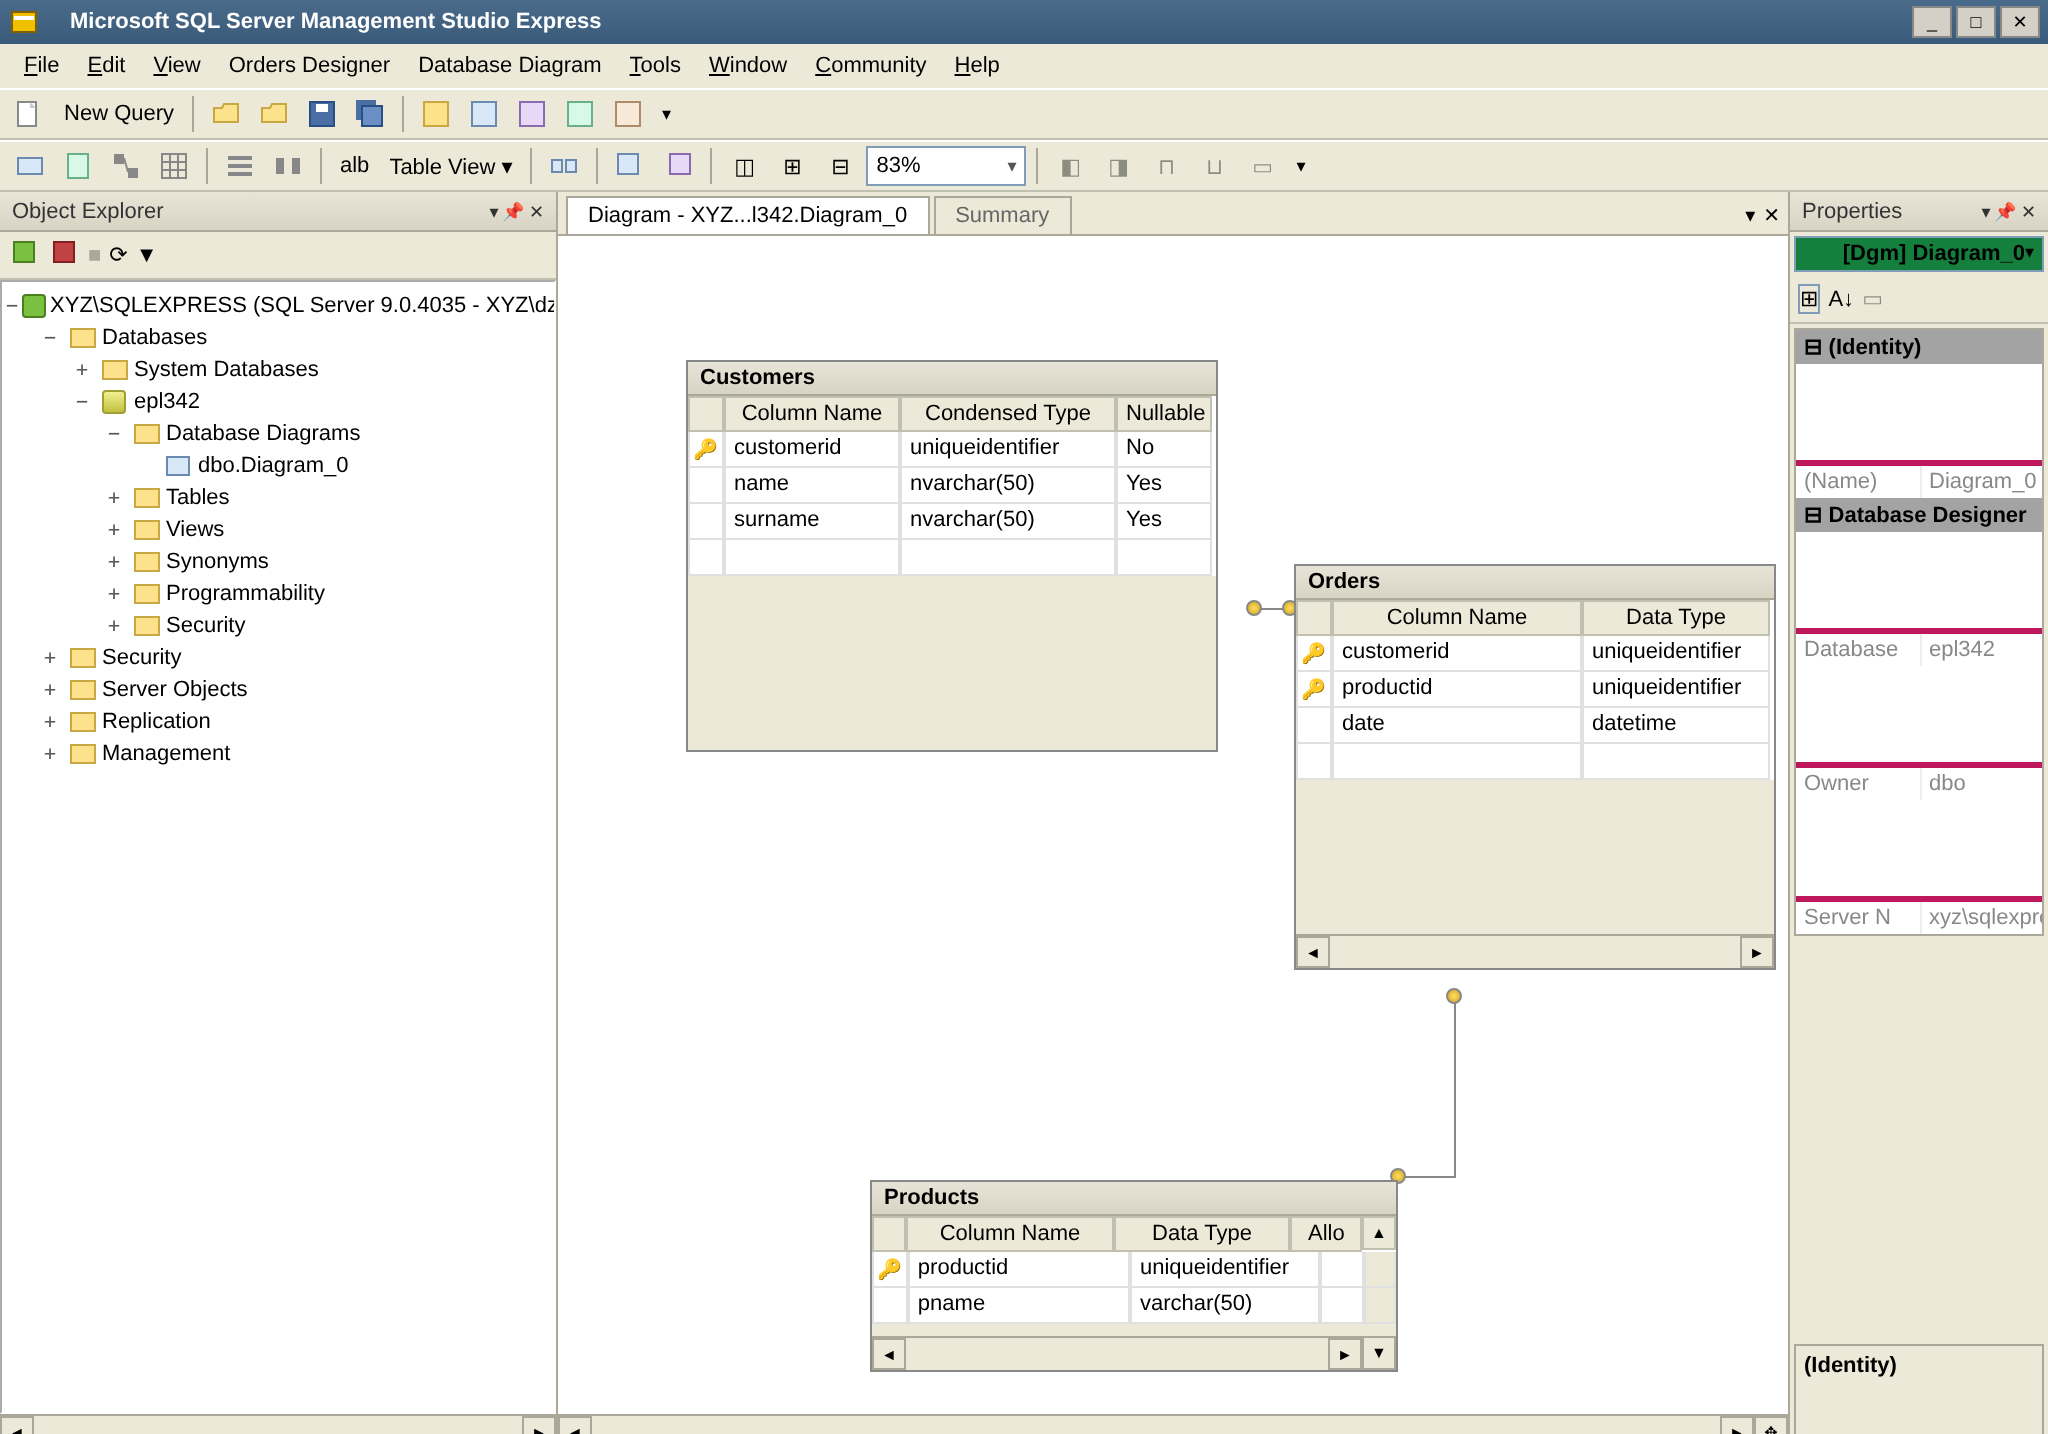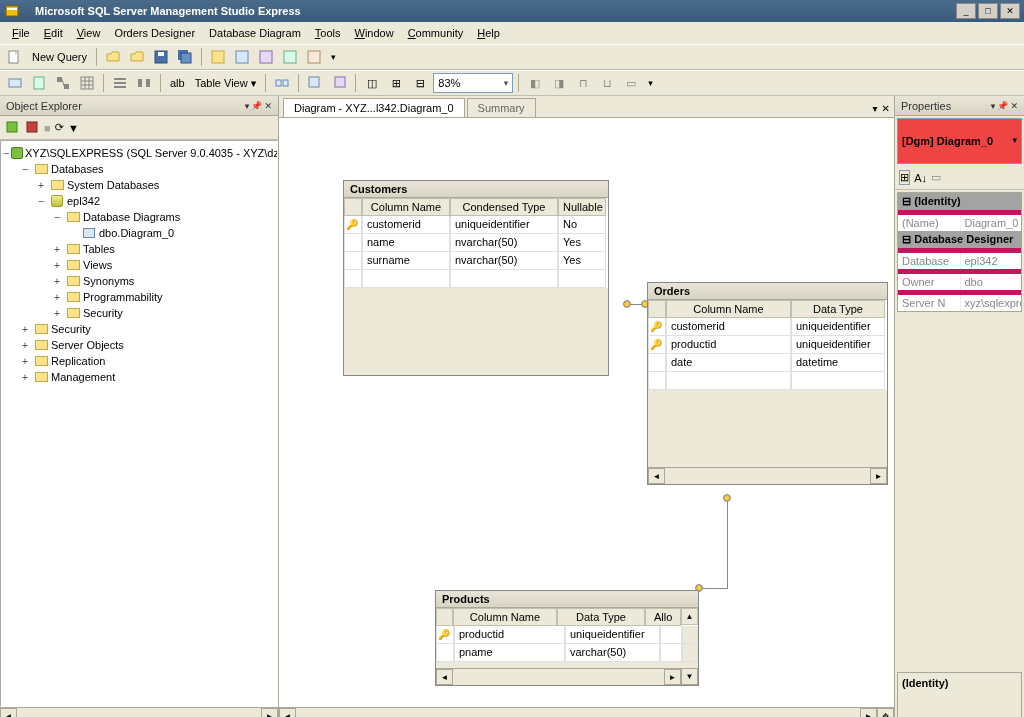--- a/index.html
+++ b/index.html
@@ -47,24 +47,24 @@
 .dbtable .tbody { background: #fff; }
 .dbtable .hrow, .dbtable .drow { display: flex; font-size: 11px; }
 .dbtable .hrow > div { background: #ece9d8; border: 1px solid #c0c0b0; padding: 2px 4px; text-align: center; }
 .dbtable .drow > div { border: 1px solid #e0e0e0; border-top: none; padding: 2px 4px; background: #fff; height: 18px; overflow: hidden; }
 .keycol { width: 18px; display: flex; align-items: center; justify-content: center; }
 .key-ic { color: #d4a020; font-size: 10px; }
 .relnode { width: 8px; height: 8px; border: 1px solid #888; background: radial-gradient(#ffe060, #d4a020); border-radius: 50%; position: absolute; }
 .relline { position: absolute; background: #888; }
 .props { width: 130px; background: #ece9d8; border-left: 1px solid #aca899; display: flex; flex-direction: column; }
 .proptools { height: 24px; display: flex; align-items: center; padding: 0 4px; gap: 4px; border-bottom: 1px solid #c0c0b0; }
-.propcombo { background: #ef4444; border: 1px solid #7f9db9; padding: 16px 4px; margin: 2px; font-size: 11px; display: flex; }
+.propcombo { background: #15803d; border: 1px solid #7f9db9; padding: 2px 4px; margin: 2px; font-size: 11px; display: flex; text-align: right; }
 .propgrid { background: #fff; border: 1px solid #aca899; margin: 2px; font-size: 11px; }
 .propcat { background: #a3a3a3; padding: 2px 4px; font-weight: bold; }
-.proprow { display: flex; border-top: 5px solid #be185d; }
+.proprow { display: flex; border-top: 3px solid #be185d; margin-top: 48px; }
 .proprow .pn { width: 50%; padding: 2px 4px; color: #888; background: #fff; }
 .proprow .pv { width: 50%; padding: 2px 4px; color: #888; border-left: 1px solid #eee; overflow: hidden; white-space: nowrap; }
 .propdesc { background: #ece9d8; border: 1px solid #aca899; margin: 2px; padding: 4px; font-size: 11px; font-weight: bold; height: 50px; }
 .sb-handle { width: 17px; height: 17px; background: #ece9d8; border: 1px solid #aca899; display: flex; align-items: center; justify-content: center; font-size: 8px; }
 svg.ic { width: 16px; height: 16px; }
 </style>
 </head>
 <body>
 
 <div class="titlebar">

